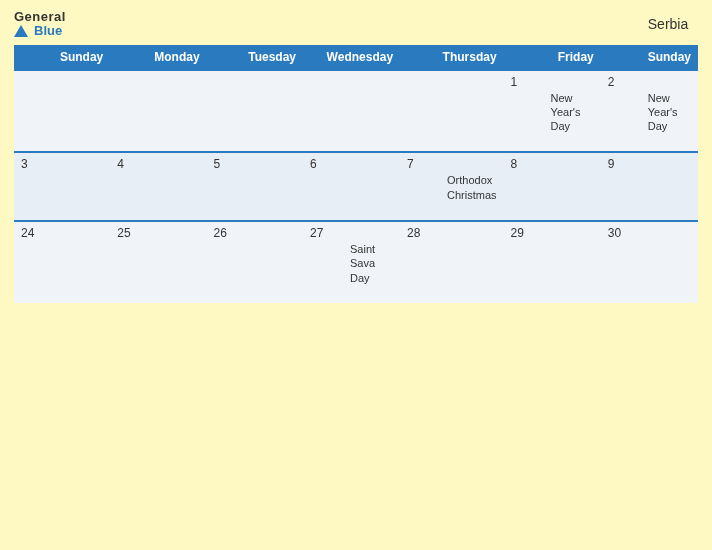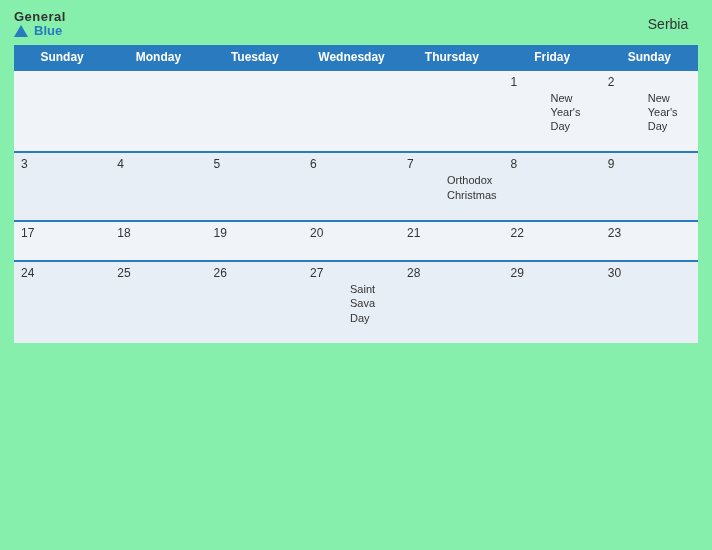--- a/index.html
+++ b/index.html
@@ -6,21 +6,21 @@
     body {
       width: 712px;
       height: 550px;
       background: #fff;
       font-family: Arial, sans-serif;
       overflow: hidden;
     }
     .page {
       width: 712px;
       height: 550px;
-      background: #86efac;
+      background: #fef9c3;
       padding: 10px 14px 10px 14px;
     }
     
     .header {
       display: flex;
       align-items: center;
       justify-content: space-between;
       margin-bottom: 6px;
     }
     .logo {
@@ -67,21 +67,21 @@
     
     .calendar-table {
       width: 100%;
       border-collapse: collapse;
     }
     .calendar-table thead tr th {
       background: #2a7abf;
       color: #fff;
       font-size: 12px;
       font-weight: bold;
-      text-align: center;
+      text-align: right;
       padding: 5px 7px;
       border: none;
     }
     .calendar-table tbody tr td {
       border-top: 2px solid #2a7abf;
       vertical-align: top;
       padding: 4px 7px 18px 7px;
       font-size: 12px;
       color: #333;
       width: calc(100% / 7);
@@ -174,43 +174,20 @@
           </td>
           <td>
             <span class="day-num">8</span>
           </td>
           <td>
             <span class="day-num">9</span>
           </td>
         </tr>
         <tr>
           <td>
-            <span class="day-num">17</span>
-          </td>
-          <td>
-            <span class="day-num">18</span>
-          </td>
-          <td>
-            <span class="day-num">19</span>
-          </td>
-          <td>
-            <span class="day-num">20</span>
-          </td>
-          <td>
-            <span class="day-num">21</span>
-          </td>
-          <td>
-            <span class="day-num">22</span>
-          </td>
-          <td>
-            <span class="day-num">23</span>
-          </td>
-        </tr>
-        <tr>
-          <td>
             <span class="day-num">24</span>
           </td>
           <td>
             <span class="day-num">25</span>
           </td>
           <td>
             <span class="day-num">26</span>
           </td>
           <td>
             <span class="day-num">27</span>

